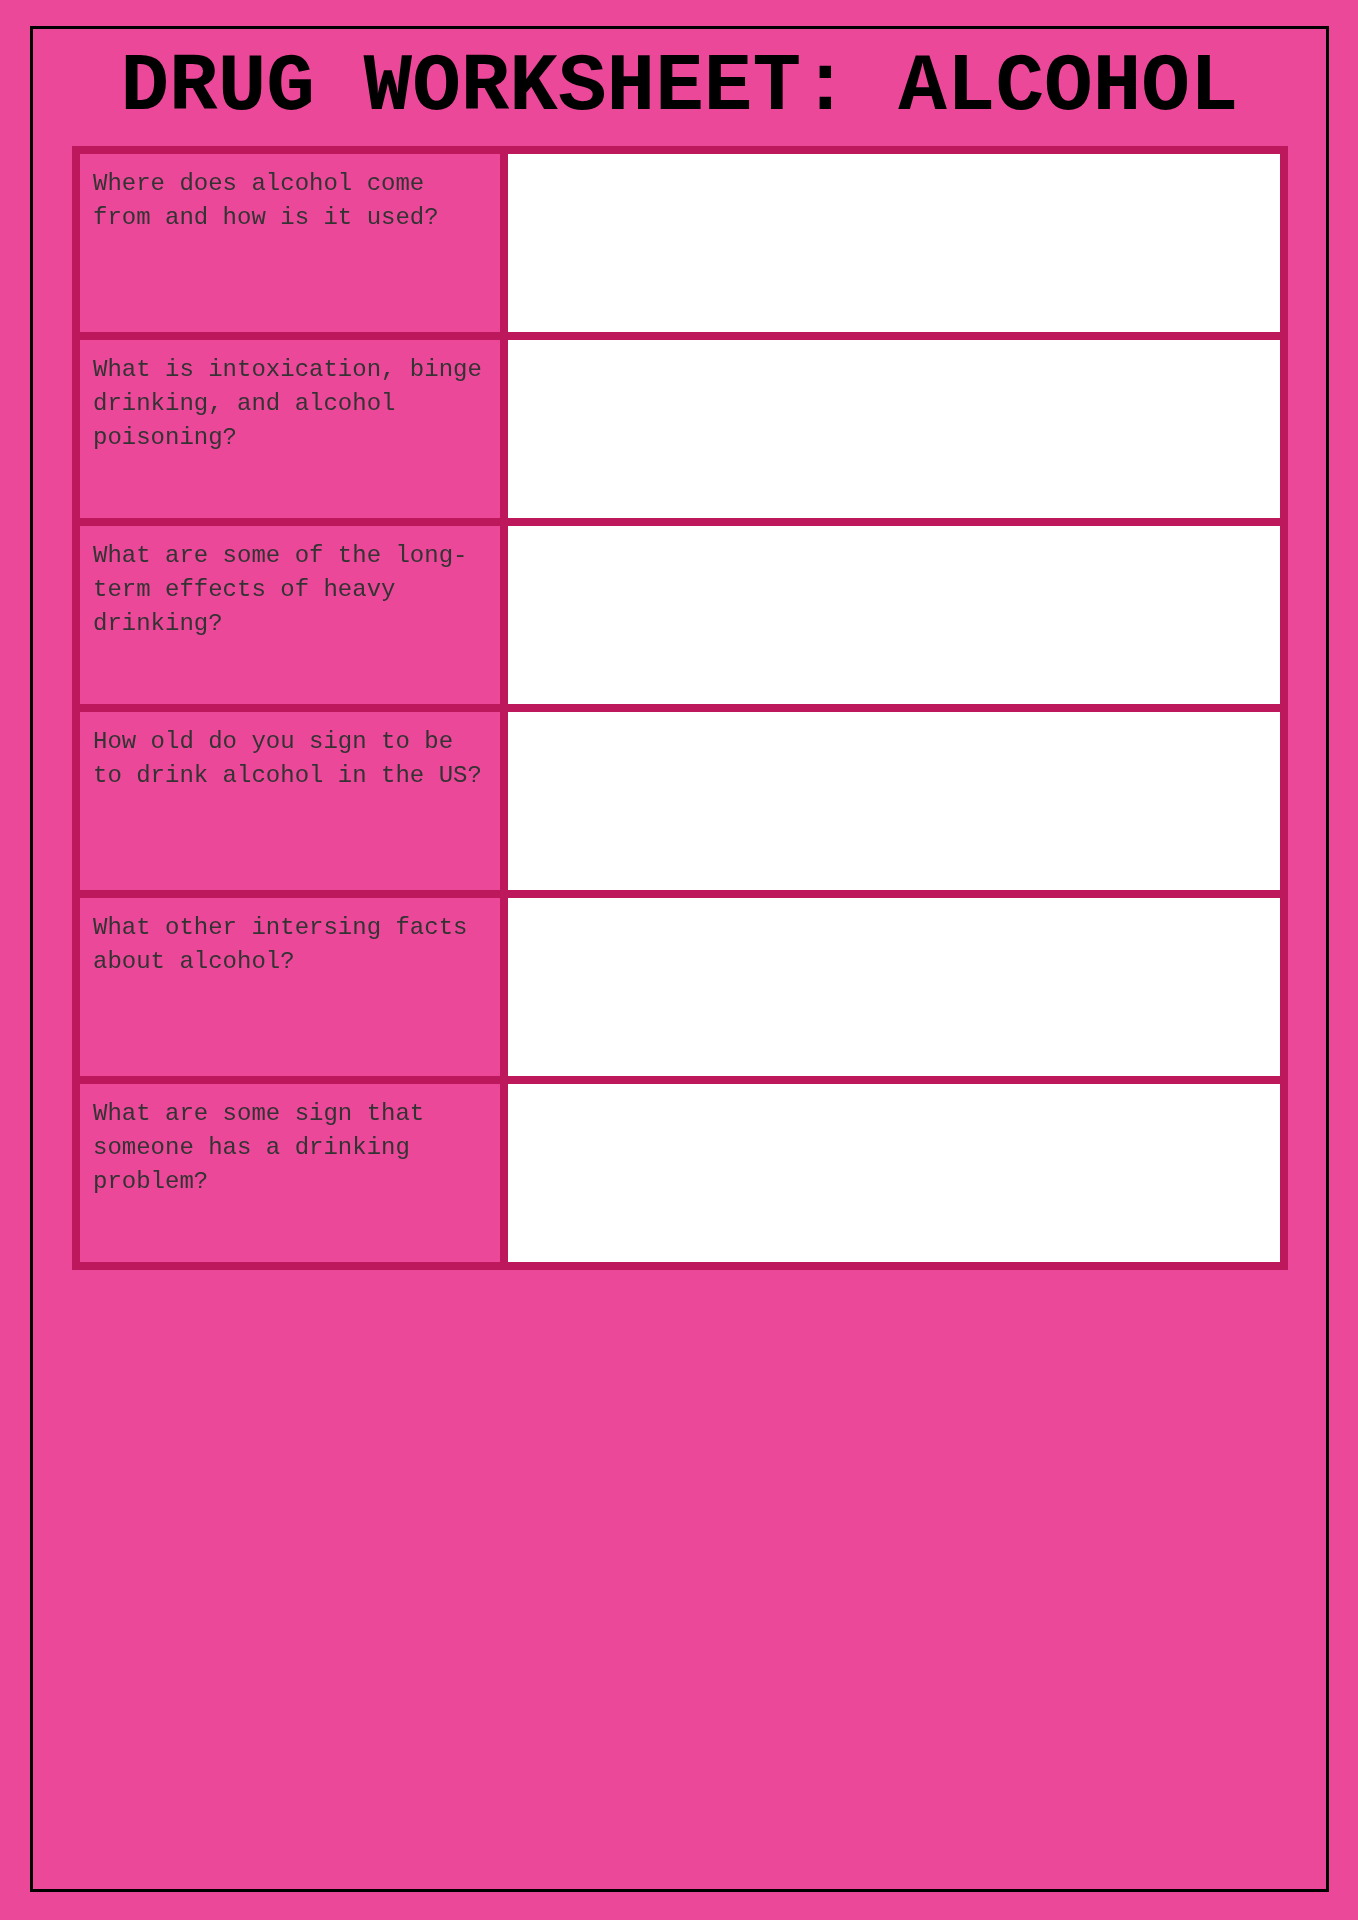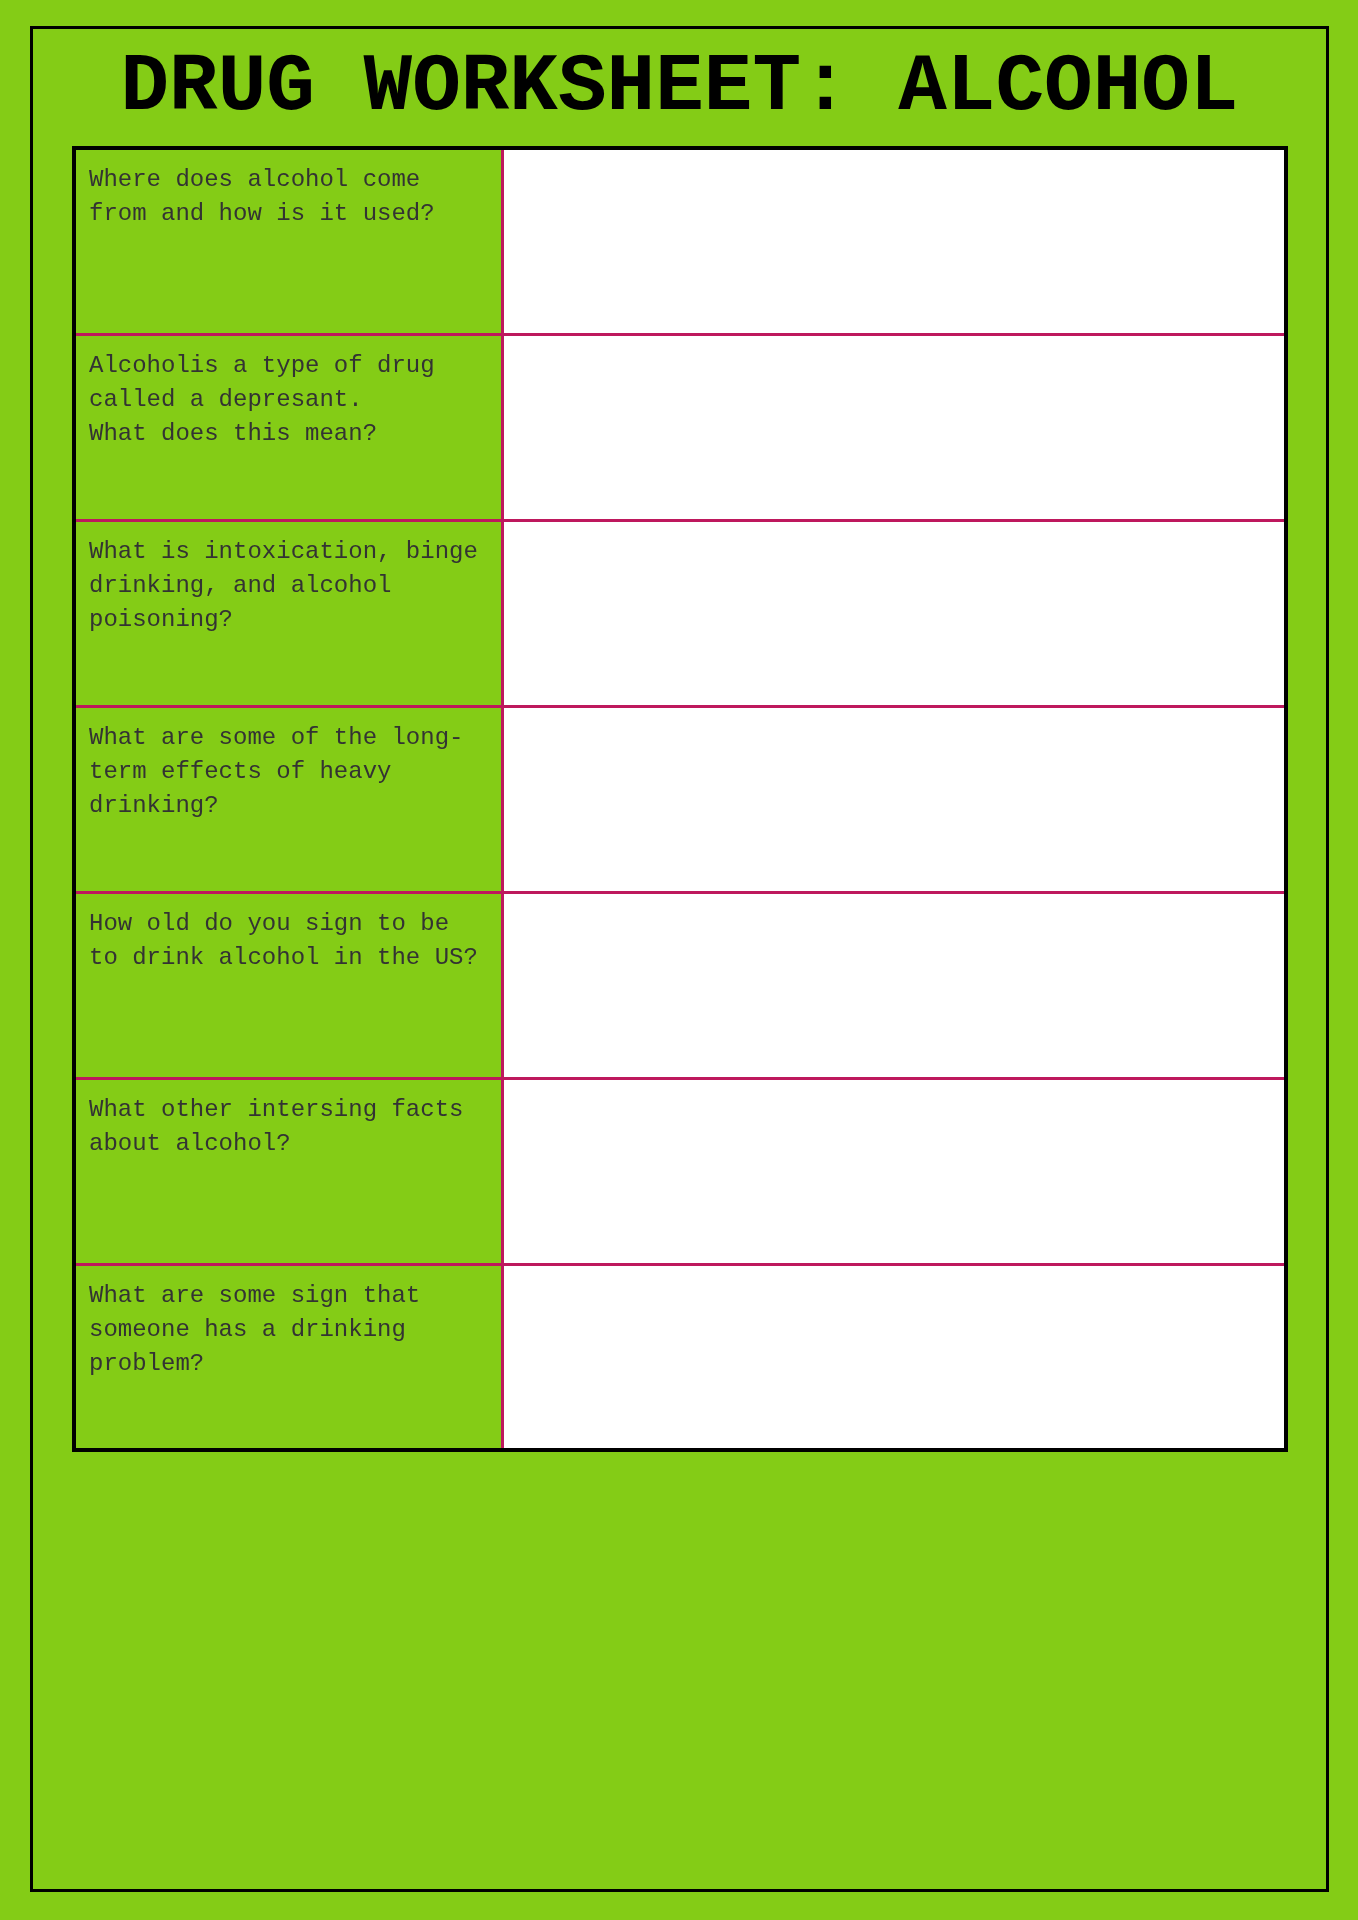--- a/index.html
+++ b/index.html
@@ -4,21 +4,21 @@
 <style>
   * { margin: 0; padding: 0; box-sizing: border-box; }
   html, body {
     background: #ffffff;
     font-family: "Liberation Mono", "DejaVu Sans Mono", monospace;
   }
   .page {
     position: relative;
     width: 1358px;
     height: 1920px;
-    background: #84cc16;
+    background: #ec4899;
     overflow: hidden;
   }
   .outer-border {
     position: absolute;
     left: 30px;
     top: 26px;
     width: 1299px;
     height: 1866px;
     border: 3px solid #000000;
   }
@@ -39,21 +39,21 @@
   .qa-table {
     position: absolute;
     left: 72px;
     top: 146px;
     width: 1216px;
     border-collapse: collapse;
     table-layout: fixed;
     border: 4px solid #000000;
   }
   .qa-table td {
-    border: 3px solid #be185d;
+    border: 8px solid #be185d;
     vertical-align: top;
     height: 186px;
   }
   .qa-table td.q {
     width: 428px;
     padding: 13px 8px 0 13px;
     font-family: "Liberation Mono", "DejaVu Sans Mono", monospace;
     font-size: 24px;
     line-height: 34px;
     color: #333333;
@@ -77,26 +77,20 @@
       <col style="width:428px">
       <col>
     </colgroup>
     <tbody>
       <tr>
         <td class="q">Where does alcohol come
 from and how is it used?</td>
         <td class="a"></td>
       </tr>
       <tr>
-        <td class="q">Alcoholis a type of drug
-called a depresant.
-What does this mean?</td>
-        <td class="a"></td>
-      </tr>
-      <tr>
         <td class="q">What is intoxication, binge
 drinking, and alcohol
 poisoning?</td>
         <td class="a"></td>
       </tr>
       <tr>
         <td class="q">What are some of the long-
 term effects of heavy
 drinking?</td>
         <td class="a"></td>

